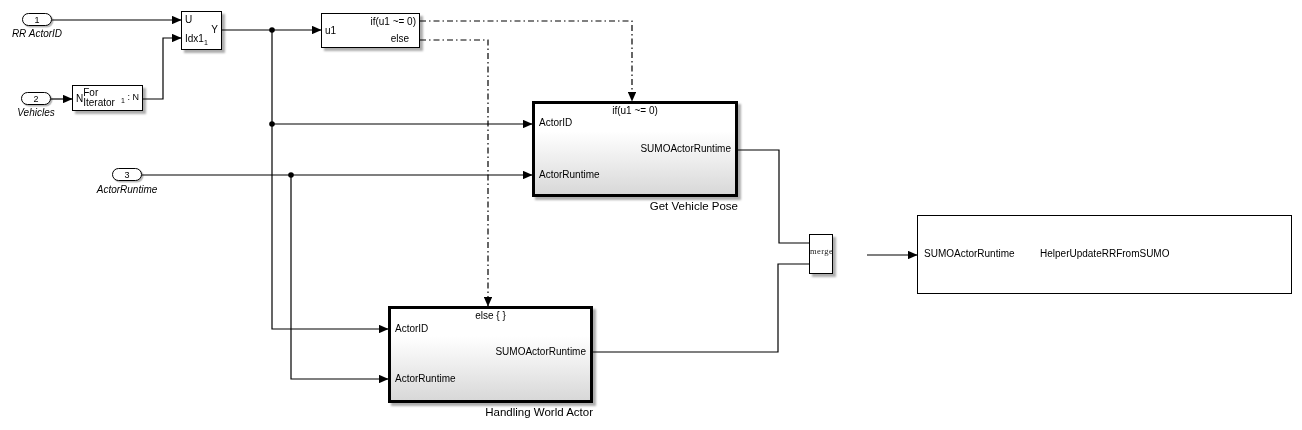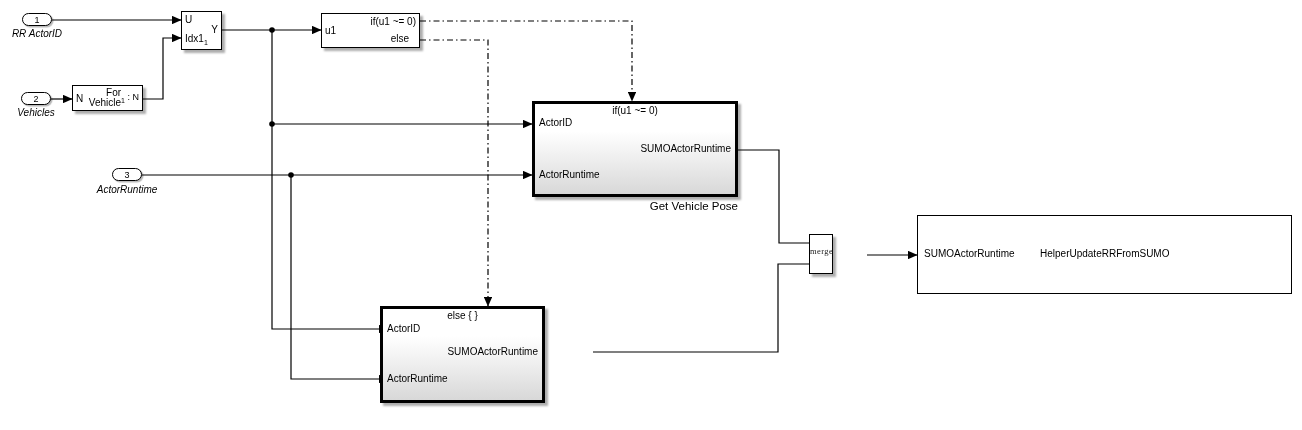--- a/index.html
+++ b/index.html
@@ -20,21 +20,21 @@
     background:#fff;box-sizing:border-box;display:flex;align-items:center;justify-content:center;
     font-size:9px;box-shadow:1.5px 1.5px 1px rgba(0,0,0,0.28);
   }
   .port-label{position:absolute;font-size:10px;white-space:nowrap;transform:translateX(-50%);font-style:italic;}
   .block-name{position:absolute;font-size:11.5px;text-align:right;white-space:nowrap;}
   .lbl{position:absolute;font-size:10px;line-height:10px;white-space:nowrap;}
   .lbl-c{left:0;right:0;text-align:center;}
   .lbl-r{text-align:right;}
   sub{font-size:7px;}
   .iter{display:flex;align-items:center;justify-content:space-between;padding:1px 3px;font-size:10px;}
-  .iter-mid{text-align:right;line-height:10px;flex:1;}
+  .iter-mid{text-align:left;line-height:10px;flex:1;}
   .merge-txt{
     position:absolute;left:0;right:0;top:11px;text-align:center;
     font-family:"Liberation Serif","DejaVu Serif",serif;font-size:8.5px;letter-spacing:0.4px;color:#222;
   }
 </style>
 </head>
 <body>
 
 <div class="canvas">
 
@@ -83,45 +83,46 @@
 
   <div class="block shadow" style="left:181px;top:11px;width:41px;height:39px">
     <span class="lbl" style="left:3px;top:3px">U</span>
     <span class="lbl" style="left:3px;top:22px"><span>Idx1</span><sub>1</sub></span>
     <span class="lbl lbl-r" style="right:3px;top:13px">Y</span>
   </div>
 
   <div class="block shadow iter" style="left:72px;top:85px;width:71px;height:26px">
     <span>N</span>
     <span class="iter-mid">
-      <span>For</span><br><span>Vehicle</span>
+      <span>For</span><br><span>Iterator</span>
     </span>
     <span style="font-size:9px"><sub>1</sub><span> : N</span></span>
   </div>
 
   <div class="block shadow" style="left:321px;top:13px;width:99px;height:35px">
     <span class="lbl" style="left:3px;top:12px">u1</span>
     <span class="lbl lbl-r" style="right:3px;top:3px">if(u1 ~= 0)</span>
     <span class="lbl lbl-r" style="right:10px;bottom:3px">else</span>
   </div>
 
   <div class="block subsystem" style="left:532px;top:101px;width:206px;height:96px">
     <span class="lbl lbl-c" style="top:2px">if(u1 ~= 0)</span>
     <span class="lbl" style="left:4px;top:14px">ActorID</span>
     <span class="lbl lbl-r" style="right:4px;top:40px">SUMOActorRuntime</span>
     <span class="lbl" style="left:4px;top:66px">ActorRuntime</span>
   </div>
   <div class="block-name" style="left:532px;top:200px;width:206px">Get Vehicle Pose</div>
 
-  <div class="block subsystem" style="left:380px;top:306px;width:165px;height:97px">
+  <div class="block subsystem" style="left:388px;top:306px;width:205px;height:97px">
     <span class="lbl lbl-c" style="top:2px">else { }</span>
     <span class="lbl" style="left:4px;top:15px">ActorID</span>
     <span class="lbl lbl-r" style="right:4px;top:38px">SUMOActorRuntime</span>
     <span class="lbl" style="left:4px;top:65px">ActorRuntime</span>
   </div>
+  <div class="block-name" style="left:388px;top:406px;width:205px">Handling World Actor</div>
 
   <div class="block shadow" style="left:809px;top:234px;width:24px;height:40px;border-width:1.2px">
     <span class="merge-txt">merge</span>
   </div>
 
   <div class="block" style="left:917px;top:215px;width:375px;height:79px">
     <span class="lbl" style="left:6px;top:33px">SUMOActorRuntime</span>
     <span class="lbl" style="left:122px;top:33px">HelperUpdateRRFromSUMO</span>
   </div>
 

